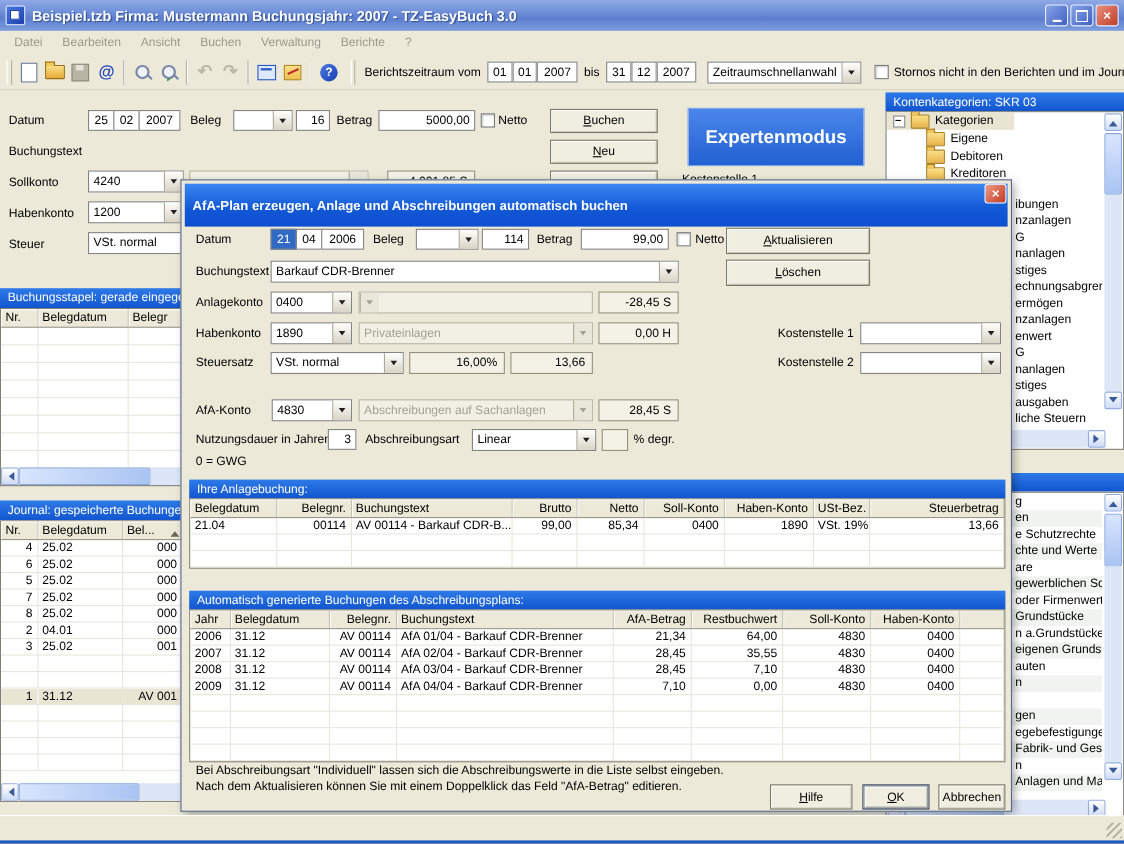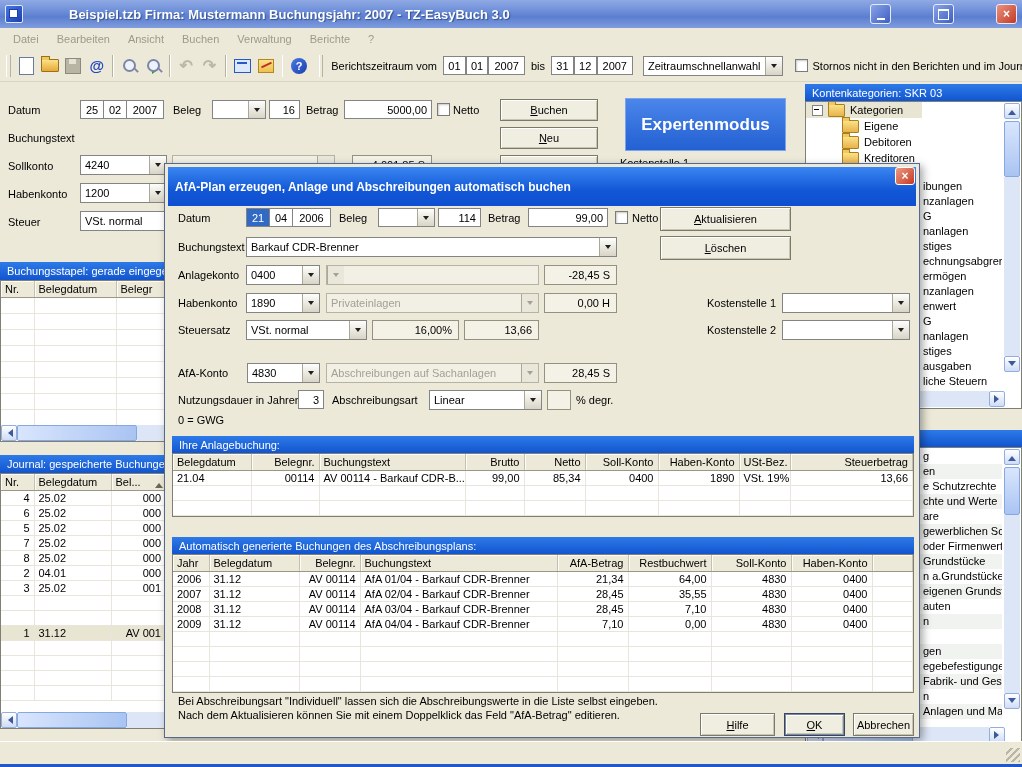--- a/index.html
+++ b/index.html
@@ -4,21 +4,21 @@
 <style>
   html,body{margin:0;padding:0;background:#555;}
   #app{position:relative;width:1022px;height:767px;background:#ece9d8;
        font-family:"Liberation Sans",sans-serif;font-size:11px;color:#000;overflow:hidden;}
   .abs{position:absolute;}
   .nowrap{white-space:nowrap;overflow:hidden;}
 
   
   .titlebar{left:0;top:0;width:1022px;height:28px;box-sizing:border-box;
     background:linear-gradient(180deg,#8fa9e4 0%,#6d8ed8 40%,#5c7ecf 60%,#7f9ddd 100%);
-    display:flex;align-items:center;padding:0 5px;gap:40px;}
+    display:flex;align-items:center;padding:0 5px;}
   .app-icon{width:16px;height:16px;background:linear-gradient(135deg,#4a77e0,#1c3fae);
     border:1px solid #dfe8ff;border-radius:2px;position:relative;}
   .app-icon::after{content:"";position:absolute;left:3px;top:3px;width:7px;height:7px;
     background:#fff;border:1px solid #1c3fae;}
   .title-text{flex:1;margin-left:6px;color:#fff;font-weight:bold;font-size:13px;
     text-shadow:1px 1px 1px #33508f;white-space:nowrap;overflow:hidden;}
   .win-btn{width:21px;height:20px;margin-left:2px;border:1px solid #e6ecfb;border-radius:3px;
     display:flex;align-items:center;justify-content:center;box-sizing:border-box;}
   .btn-min,.btn-max{background:linear-gradient(135deg,#89a4e8,#3d5fc2);}
   .btn-close{background:linear-gradient(135deg,#ea9180,#c23b24);}

